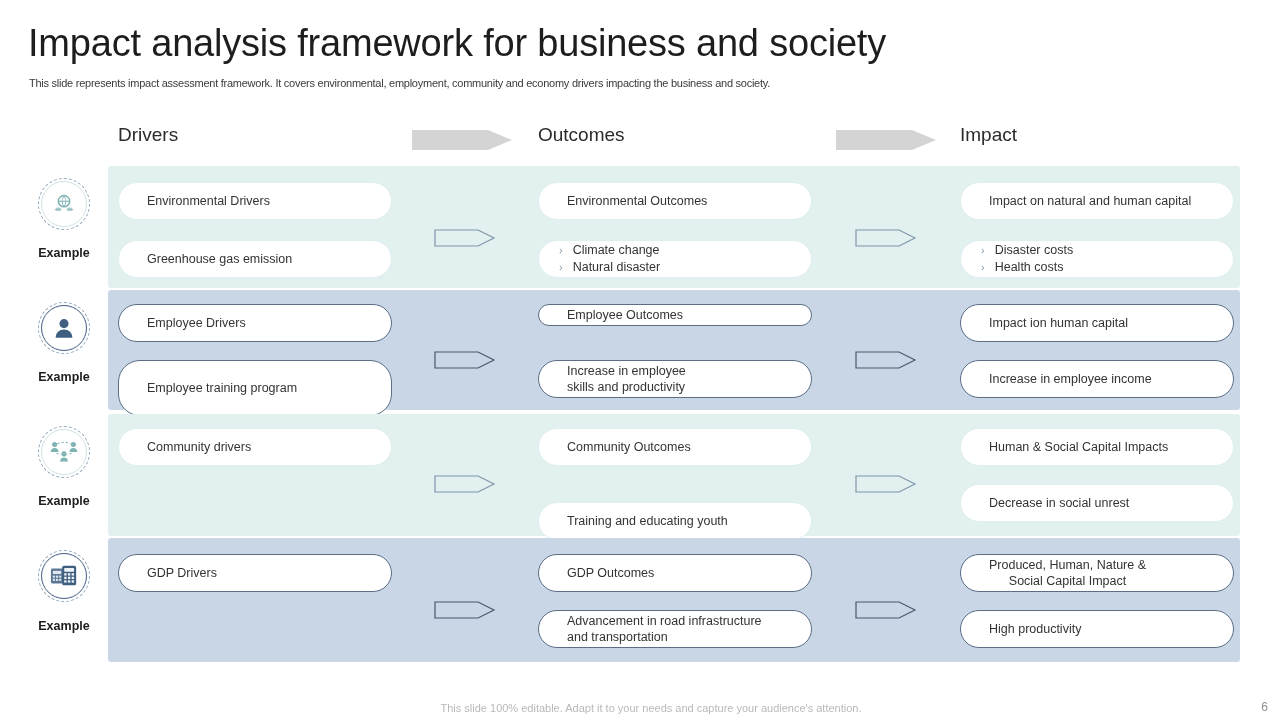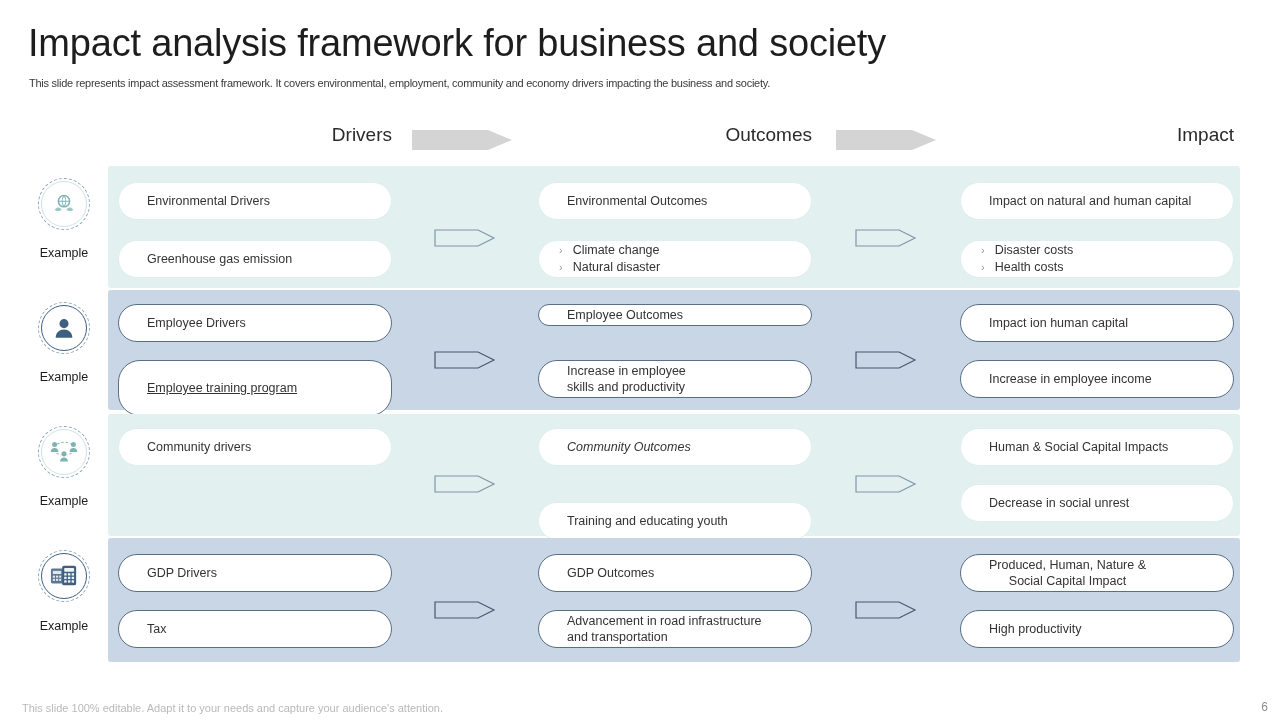--- a/index.html
+++ b/index.html
@@ -20,21 +20,21 @@
   .subtitle {
     position: absolute; left: 29px; top: 77px;
     font-size: 11px; color: #3a3a3a; letter-spacing: -0.25px;
     white-space: nowrap;
   }
 
   
   .colheads { position: absolute; left: 0; top: 124px; width: 1280px; height: 34px; }
   .colhead {
     position: absolute; top: 0; font-size: 19px; color: #2b2b2b;
-    text-align: right; font-weight: 400;
+    text-align: left; font-weight: 400;
   }
   .ch-drivers  { left: 118px; width: 274px; }
   .ch-outcomes { left: 538px; width: 274px; }
   .ch-impact   { left: 960px; width: 274px; }
 
   .head-arrow {
     position: absolute; top: 6px; height: 20px; width: 100px;
     background: #d4d4d4;
     clip-path: polygon(0 0, 76% 0, 100% 50%, 76% 100%, 0 100%);
   }
@@ -61,21 +61,21 @@
   .icon-inner {
     position: absolute; inset: 3px;
     border-radius: 50%;
     display: flex; align-items: center; justify-content: center;
   }
   .icon-inner.solid { border: 1.6px solid #3f5f80; background: #ffffff; }
   .icon-inner.faint { border: 1.2px solid #cfe2e2; background: #ffffff; }
 
   .row-example {
     position: absolute; left: 31px; width: 66px;
-    font-size: 12.5px; font-weight: 400; color: #1d1d1d; text-align: center;
+    font-size: 12.5px; font-weight: 700; color: #1d1d1d; text-align: center;
   }
 
   
   .card {
     position: absolute;
     background: #ffffff;
     border-radius: 22px;
     display: flex; align-items: center;
     padding: 0 14px 0 28px;
     font-size: 12.5px; color: #333;
@@ -102,21 +102,21 @@
   .mid-arrow {
     position: absolute; width: 62px; height: 22px;
   }
   .mid-arrow svg { display: block; width: 62px; height: 22px; }
   .ma-1 { left: 434px; }
   .ma-2 { left: 855px; }
 
   
   .footer {
     position: absolute; left: 0; top: 702px; width: 1280px;
-    text-align: left; font-size: 11px; color: #b9b9b9; padding-left: 22px;
+    text-align: center; font-size: 11px; color: #b9b9b9; padding-left: 22px;
   }
   .pagenum {
     position: absolute; right: 12px; top: 700px;
     font-size: 12px; color: #8f8f8f;
   }
 </style>
 </head>
 <body>
 
 <div class="slide">
@@ -202,21 +202,21 @@
             <svg width="28" height="28" viewBox="0 0 32 32">
               <circle cx="16" cy="11" r="5.2" fill="#3f5f80"></circle>
               <path d="M6.5 27c0-5.6 4.3-9.2 9.5-9.2S25.5 21.4 25.5 27z" fill="#3f5f80"></path>
             </svg>
           </div>
         </div>
         <div class="row-example" style="top:80px;">Example</div>
         <div class="card blue-b c-drivers" style="top:14px;height:38px;">
           <span class="ctext">Employee Drivers</span>
         </div>
-        <div class="card blue-b c-drivers" style="top:70px;height:56px;text-decoration:underline;">
+        <div class="card blue-b c-drivers" style="top:70px;height:56px;">
           <span class="ctext">Employee training program</span>
         </div>
         <div class="mid-arrow ma-1" style="top:59px;">
           <svg viewBox="0 0 62 22">
             <path d="M1 3 H44 L60 11 L44 19 H1 Z" fill="none" stroke="#46586e" stroke-width="1.2"></path>
           </svg>
         </div>
         <div class="card blue-b c-outcomes" style="top:14px;height:22px;">
           <span class="ctext">Employee Outcomes</span>
         </div>
@@ -255,21 +255,21 @@
         </div>
         <div class="row-example" style="top:80px;">Example</div>
         <div class="card teal-b c-drivers" style="top:14px;height:38px;">
           <span class="ctext">Community drivers</span>
         </div>
         <div class="mid-arrow ma-1" style="top:59px;">
           <svg viewBox="0 0 62 22">
             <path d="M1 3 H44 L60 11 L44 19 H1 Z" fill="none" stroke="#7f96a8" stroke-width="1.2"></path>
           </svg>
         </div>
-        <div class="card teal-b c-outcomes" style="top:14px;height:38px;font-style:italic;">
+        <div class="card teal-b c-outcomes" style="top:14px;height:38px;">
           <span class="ctext">Community Outcomes</span>
         </div>
         <div class="card teal-b c-outcomes" style="top:88px;height:38px;">
           <span class="ctext">Training  and educating youth</span>
         </div>
         <div class="mid-arrow ma-2" style="top:59px;">
           <svg viewBox="0 0 62 22">
             <path d="M1 3 H44 L60 11 L44 19 H1 Z" fill="none" stroke="#7f96a8" stroke-width="1.2"></path>
           </svg>
         </div>
@@ -309,23 +309,20 @@
                 <rect x="20.2" y="19.6" width="2.6" height="2.5"></rect>
                 <rect x="24.2" y="19.6" width="2.6" height="2.5"></rect>
               </g>
             </svg>
           </div>
         </div>
         <div class="row-example" style="top:81px;">Example</div>
         <div class="card blue-b c-drivers" style="top:16px;height:38px;">
           <span class="ctext">GDP Drivers</span>
         </div>
-        <div class="card blue-b c-drivers" style="top:72px;height:38px;">
-          <span class="ctext">Tax</span>
-        </div>
         <div class="mid-arrow ma-1" style="top:61px;">
           <svg viewBox="0 0 62 22">
             <path d="M1 3 H44 L60 11 L44 19 H1 Z" fill="none" stroke="#46586e" stroke-width="1.2"></path>
           </svg>
         </div>
         <div class="card blue-b c-outcomes" style="top:16px;height:38px;">
           <span class="ctext">GDP Outcomes</span>
         </div>
         <div class="card blue-b c-outcomes" style="top:72px;height:38px;">
           <span class="ctext">Advancement  in road infrastructure<br>and transportation</span>

